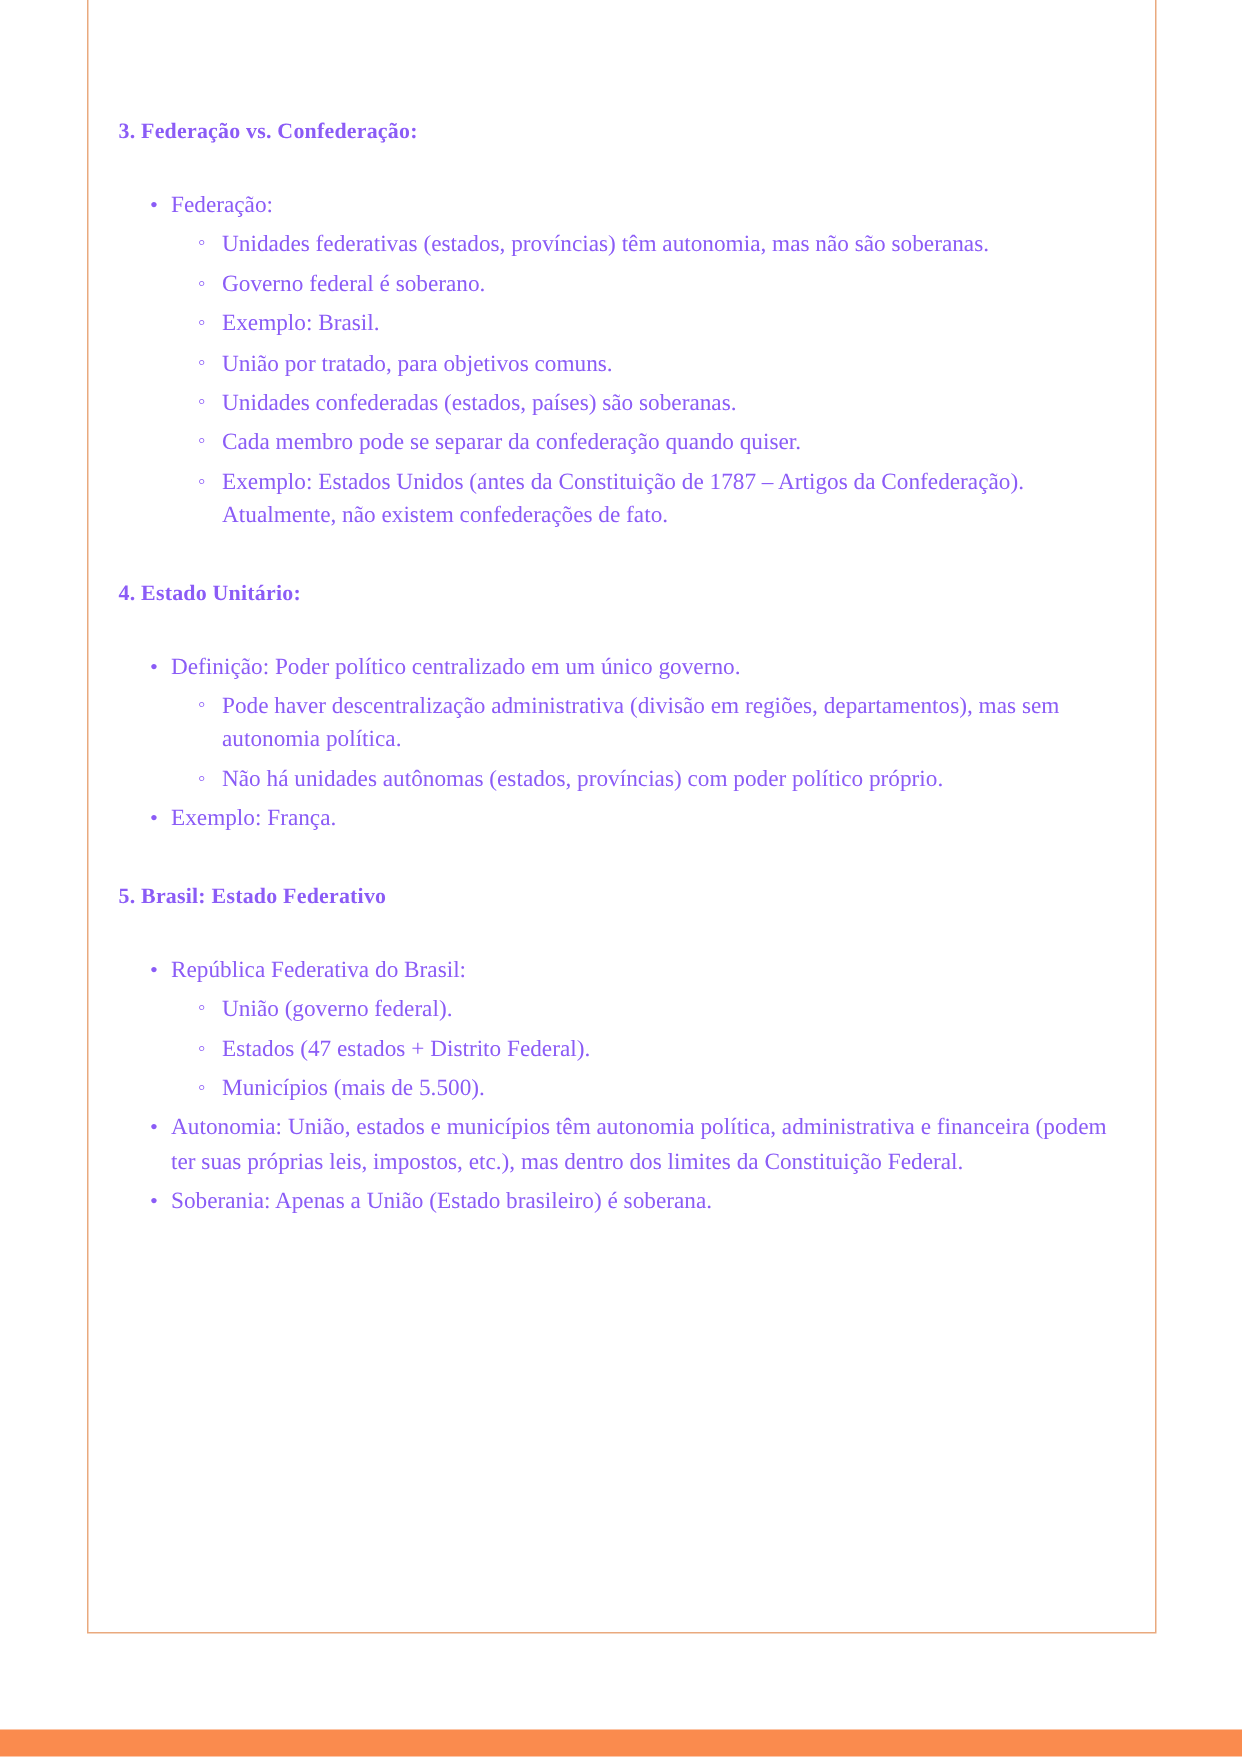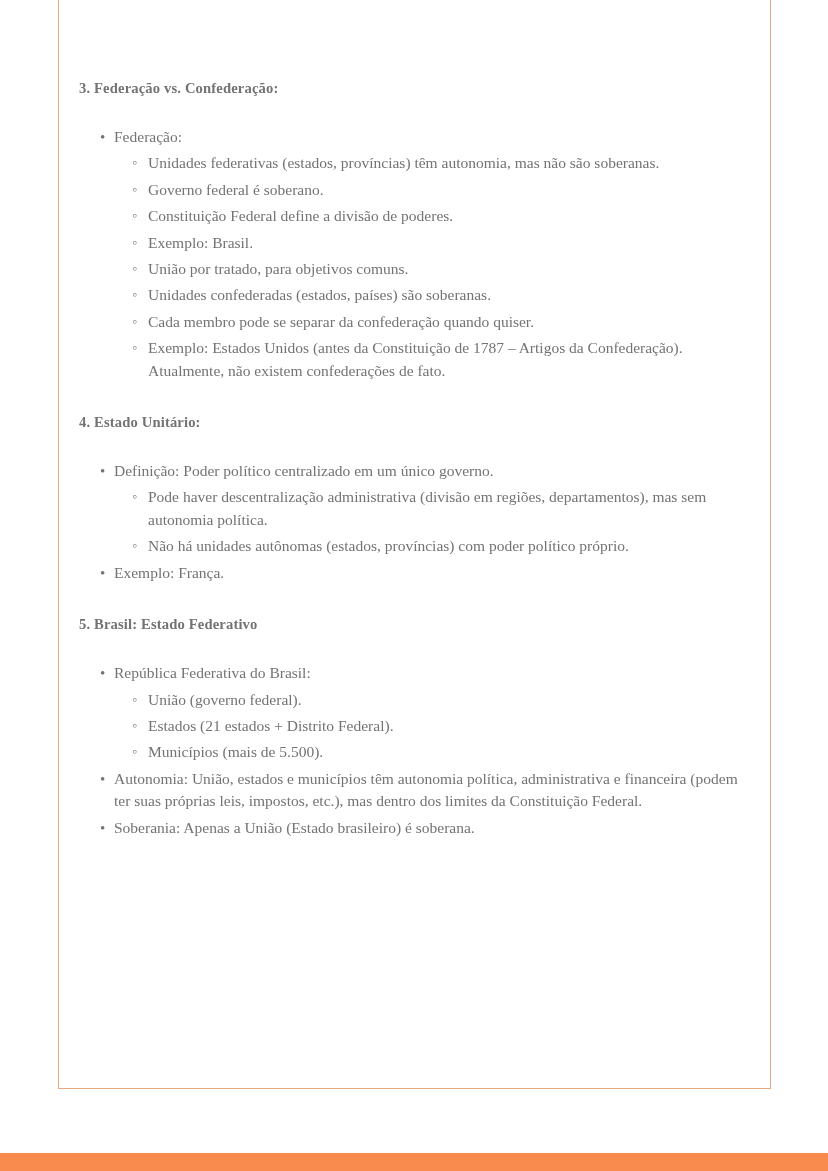--- a/index.html
+++ b/index.html
@@ -26,21 +26,21 @@
     background: #ffffff;
     box-sizing: border-box;
   }
 
   
   #doc-body {
     position: absolute;
     left: 79px;
     top: 78px;
     width: 672px;
-    color: #737373;
+    color: #8b5cf6;
     font-size: 15.5px;
     line-height: 22.4px;
   }
 
   .section-heading {
     font-weight: bold;
     font-size: 14.6px;
     line-height: 20px;
     letter-spacing: 0.15px;
     margin: 0;
@@ -121,23 +121,20 @@
       <li class="l1">
         <span class="txt">Federação:</span>
         <ul class="lvl2">
           <li class="l2">
               <span class="txt">Unidades federativas (estados, províncias) têm autonomia, mas não são soberanas.</span>
             </li>
           <li class="l2">
               <span class="txt">Governo federal é soberano.</span>
             </li>
           <li class="l2">
-              <span class="txt">Constituição Federal define a divisão de poderes.</span>
-            </li>
-          <li class="l2">
               <span class="txt">Exemplo: Brasil.</span>
             </li>
         </ul>
       </li>
       <li class="l1">
         <ul class="lvl2">
           <li class="l2">
               <span class="txt">União por tratado, para objetivos comuns.</span>
             </li>
           <li class="l2">
@@ -183,21 +180,21 @@
     <p class="section-heading">5. Brasil: Estado Federativo</p>
     <div class="sec-gap-after-heading"></div>
     <ul class="lvl1">
       <li class="l1">
         <span class="txt">República Federativa do Brasil:</span>
         <ul class="lvl2">
           <li class="l2">
               <span class="txt">União (governo federal).</span>
             </li>
           <li class="l2">
-              <span class="txt">Estados (21 estados + Distrito Federal).</span>
+              <span class="txt">Estados (47 estados + Distrito Federal).</span>
             </li>
           <li class="l2">
               <span class="txt">Municípios (mais de 5.500).</span>
             </li>
         </ul>
       </li>
       <li class="l1">
         <span class="txt">Autonomia: União, estados e municípios têm autonomia política, administrativa e financeira (podem ter suas próprias leis, impostos, etc.), mas dentro dos limites da Constituição Federal.</span>
       </li>
       <li class="l1">

